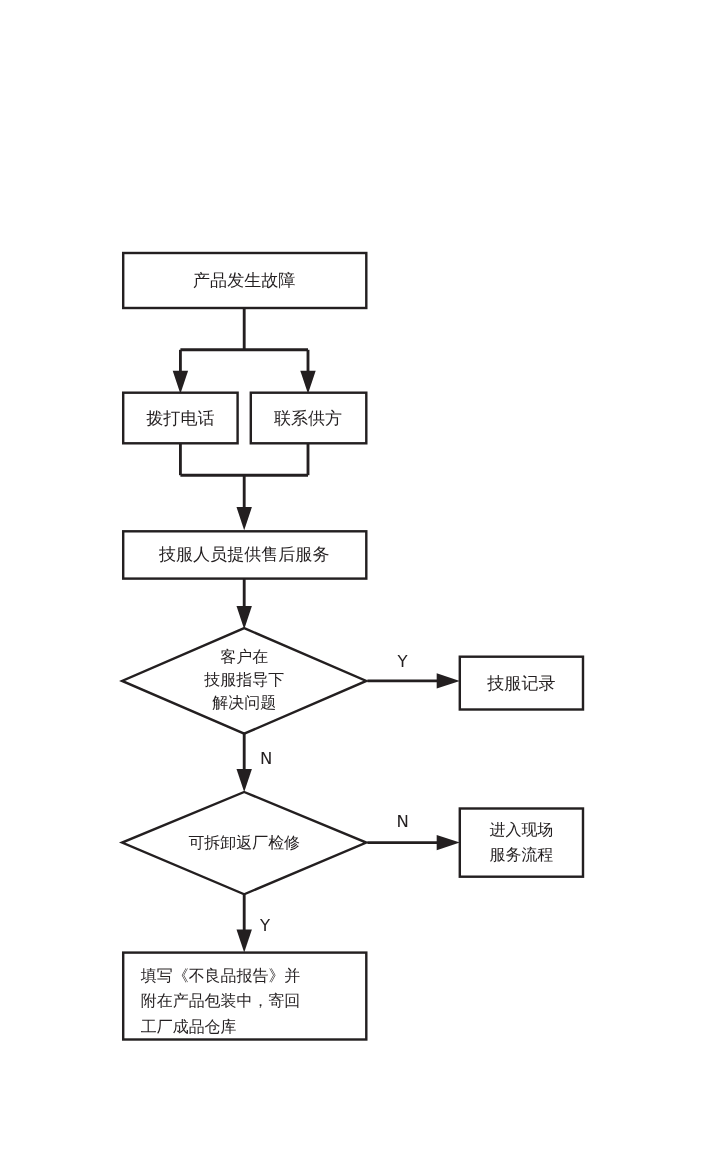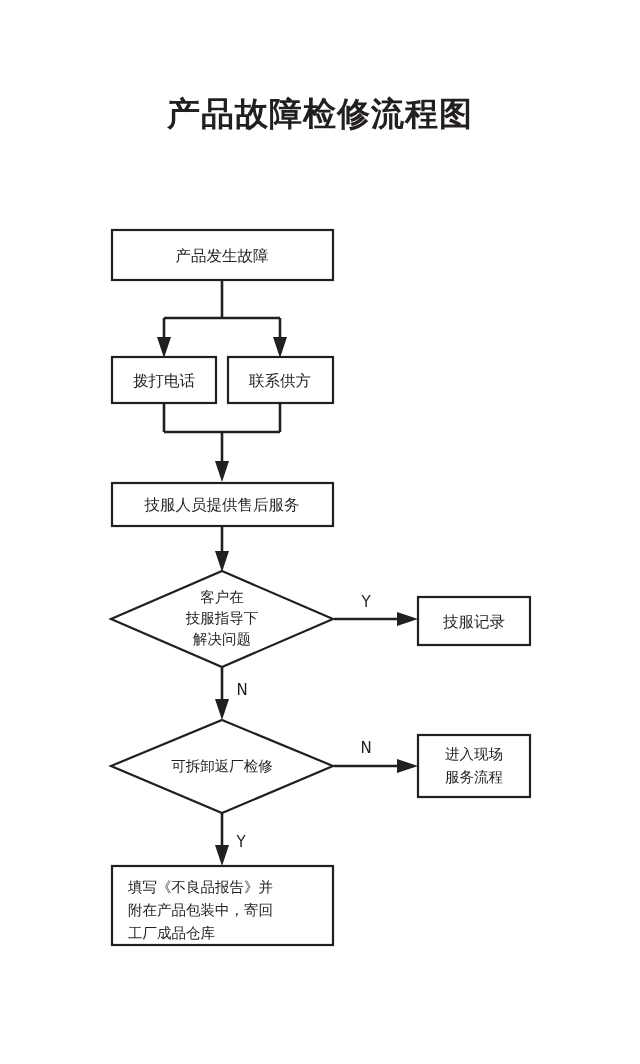--- a/index.html
+++ b/index.html
@@ -79,21 +79,20 @@
     fill: #231f20;
     text-anchor: middle;
     dominant-baseline: middle;
   }
 </style>
 </head>
 <body>
 
 <div id="page">
 
-  <div id="chart-title">产品故障检修流程图</div>
 
   <svg id="flow" viewBox="0 0 640 1064" xmlns="http://www.w3.org/2000/svg">
 
     <g>
 
       <path class="conn" d="M222,280 L222,318"></path>
       <path class="conn" d="M164,318 L280,318"></path>
       <path class="conn" d="M164,318 L164,346"></path>
       <path class="conn" d="M280,318 L280,346"></path>
       <polygon class="arrowhead" points="164,358 157,337 171,337"></polygon>

